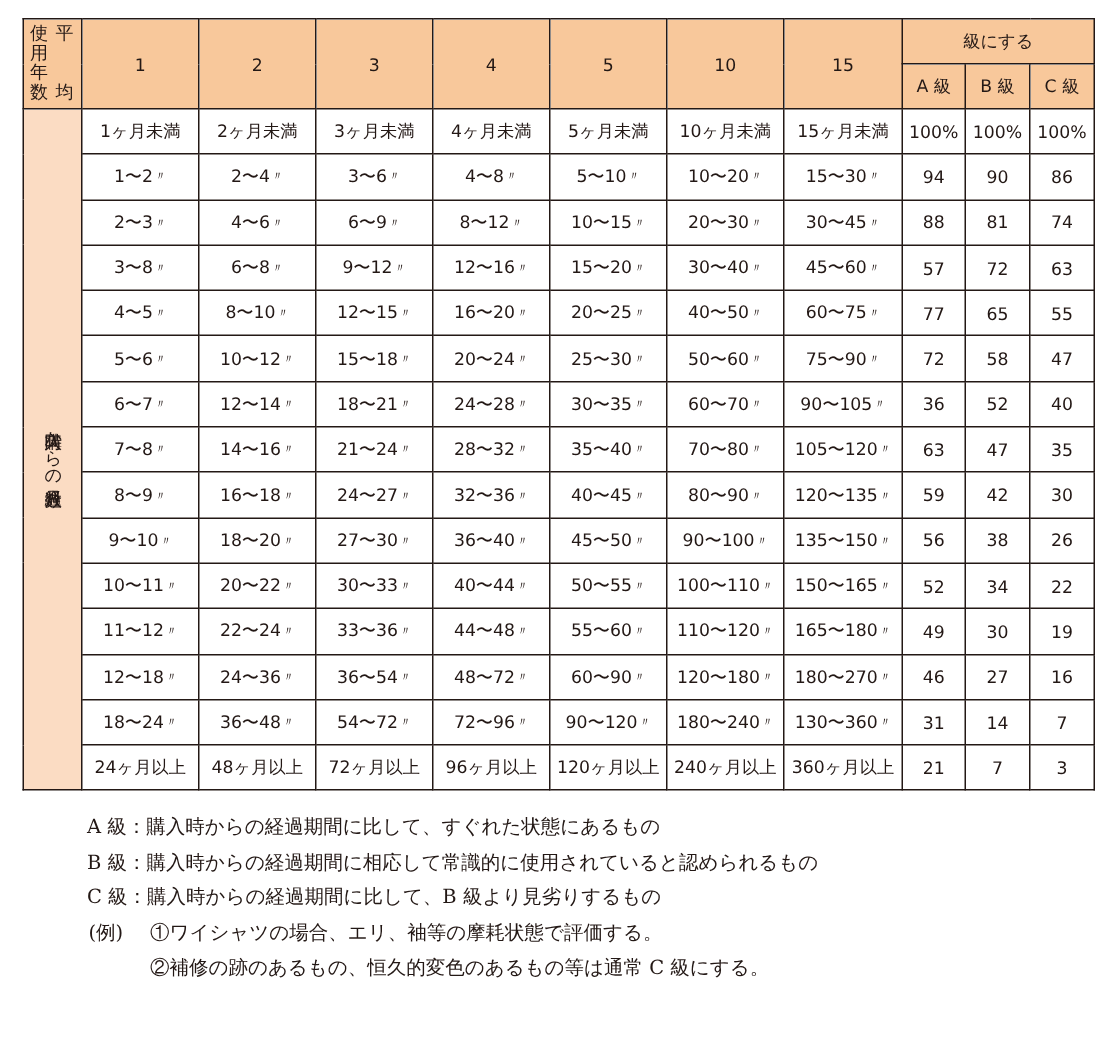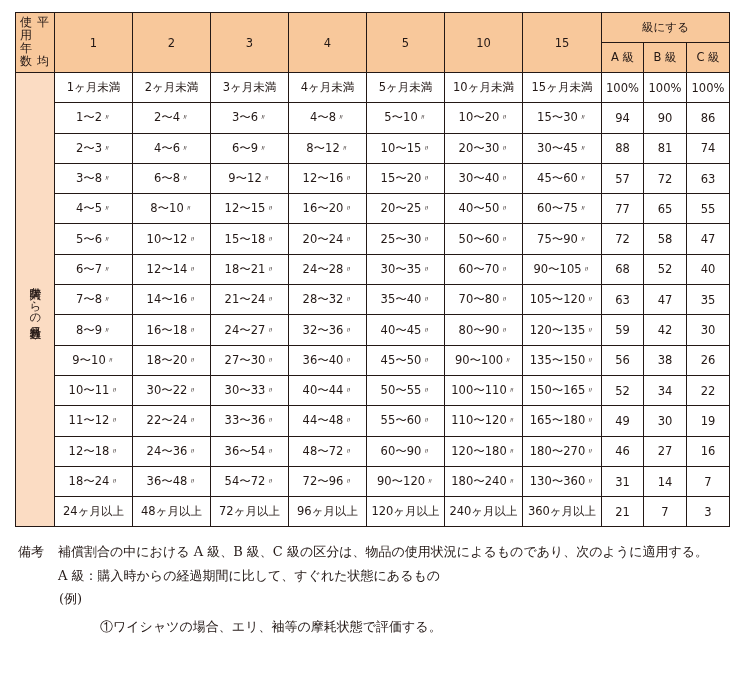--- a/index.html
+++ b/index.html
@@ -23,21 +23,21 @@
     .vert { writing-mode: vertical-rl; font-size: 11.5px; letter-spacing: 0; display: inline-block; }
     .ditto { font-size: 8px; margin-left: 1px; vertical-align: 1px; }
     .hd-small { font-size: 11px; }
     .notes { position: absolute; left: 18px; top: 540px; width: 720px;
              font-family: "DejaVu Serif", "Liberation Serif", serif; font-size: 13px; line-height: 23.5px; }
     .notes .line { position: relative; height: 23.5px; white-space: nowrap; }
     .notes .lbl { position: absolute; left: 0; }
     .notes .txt { position: absolute; left: 40px; }
     .notes .ind { position: absolute; left: 40px; }
     .notes .ex-lbl { position: absolute; left: 41px; }
-    .notes .ex-txt { position: absolute; left: 82px; margin-top: 28px; }
+    .notes .ex-txt { position: absolute; left: 82px; }
   </style>
 </head>
 <body>
 
 <table class="main">
   <colgroup>
     <col style="width:39px">
       <col style="width:78px">
       <col style="width:78px">
       <col style="width:78px">
@@ -148,21 +148,21 @@
         <td>47</td>
       </tr>
       <tr class="body">
         <td><span>6〜7</span><span class="ditto">〃</span></td>
         <td><span>12〜14</span><span class="ditto">〃</span></td>
         <td><span>18〜21</span><span class="ditto">〃</span></td>
         <td><span>24〜28</span><span class="ditto">〃</span></td>
         <td><span>30〜35</span><span class="ditto">〃</span></td>
         <td><span>60〜70</span><span class="ditto">〃</span></td>
         <td><span>90〜105</span><span class="ditto">〃</span></td>
-        <td>68</td>
+        <td>36</td>
         <td>52</td>
         <td>40</td>
       </tr>
       <tr class="body">
         <td><span>7〜8</span><span class="ditto">〃</span></td>
         <td><span>14〜16</span><span class="ditto">〃</span></td>
         <td><span>21〜24</span><span class="ditto">〃</span></td>
         <td><span>28〜32</span><span class="ditto">〃</span></td>
         <td><span>35〜40</span><span class="ditto">〃</span></td>
         <td><span>70〜80</span><span class="ditto">〃</span></td>
@@ -190,21 +190,21 @@
         <td><span>36〜40</span><span class="ditto">〃</span></td>
         <td><span>45〜50</span><span class="ditto">〃</span></td>
         <td><span>90〜100</span><span class="ditto">〃</span></td>
         <td><span>135〜150</span><span class="ditto">〃</span></td>
         <td>56</td>
         <td>38</td>
         <td>26</td>
       </tr>
       <tr class="body">
         <td><span>10〜11</span><span class="ditto">〃</span></td>
-        <td><span>30〜22</span><span class="ditto">〃</span></td>
+        <td><span>20〜22</span><span class="ditto">〃</span></td>
         <td><span>30〜33</span><span class="ditto">〃</span></td>
         <td><span>40〜44</span><span class="ditto">〃</span></td>
         <td><span>50〜55</span><span class="ditto">〃</span></td>
         <td><span>100〜110</span><span class="ditto">〃</span></td>
         <td><span>150〜165</span><span class="ditto">〃</span></td>
         <td>52</td>
         <td>34</td>
         <td>22</td>
       </tr>
       <tr class="body">
@@ -253,23 +253,28 @@
         <td><span>360ヶ月以上</span></td>
         <td>21</td>
         <td>7</td>
         <td>3</td>
       </tr>
     </tbody>
 </table>
 
 <div class="notes">
   <div class="line">
-    <span class="lbl">備考</span>
-    <span class="txt">補償割合の中における A 級、B 級、C 級の区分は、物品の使用状況によるものであり、次のように適用する。</span>
-  </div>
-  <div class="line">
       <span class="ind">A 級：購入時からの経過期間に比して、すぐれた状態にあるもの</span>
     </div>
   <div class="line">
+      <span class="ind">B 級：購入時からの経過期間に相応して常識的に使用されていると認められるもの</span>
+    </div>
+  <div class="line">
+      <span class="ind">C 級：購入時からの経過期間に比して、B 級より見劣りするもの</span>
+    </div>
+  <div class="line">
     <span class="ex-lbl">(例)</span>
     <span class="ex-txt">①ワイシャツの場合、エリ、袖等の摩耗状態で評価する。</span>
+  </div>
+  <div class="line">
+    <span class="ex-txt">②補修の跡のあるもの、恒久的変色のあるもの等は通常 C 級にする。</span>
   </div>
 </div>
 
 </body></html>

